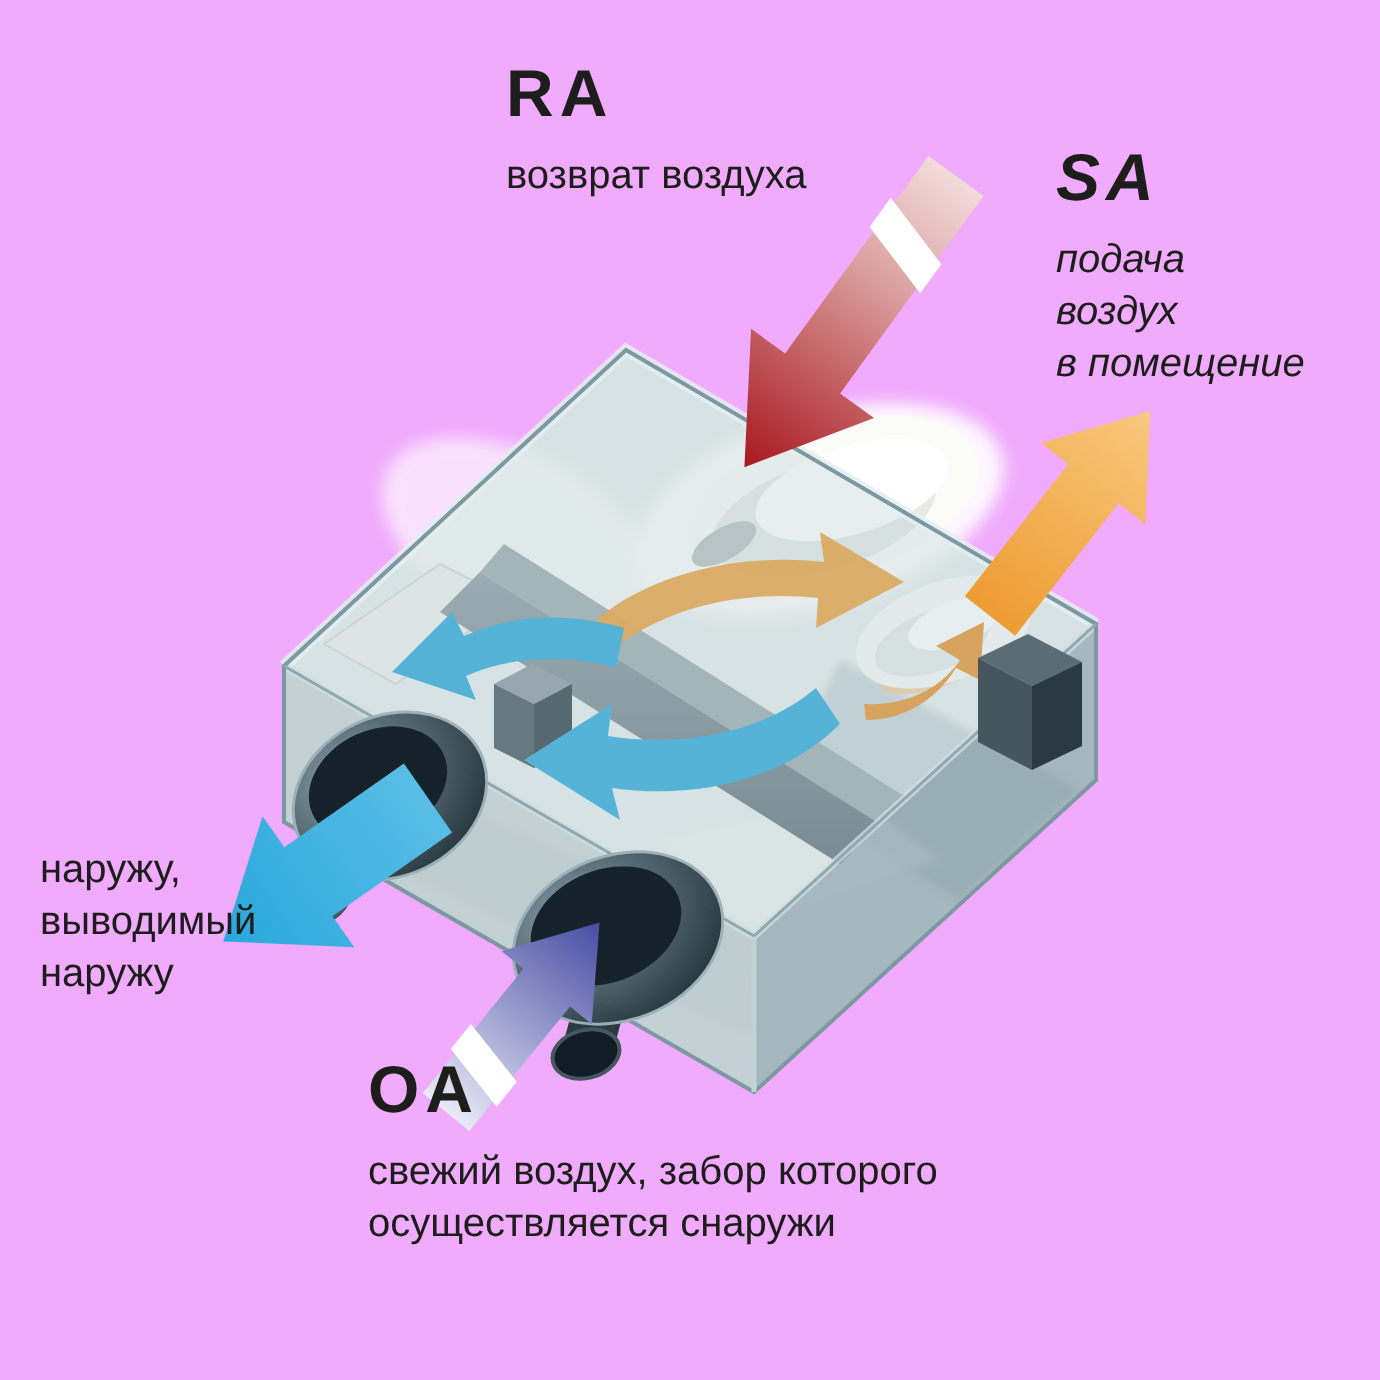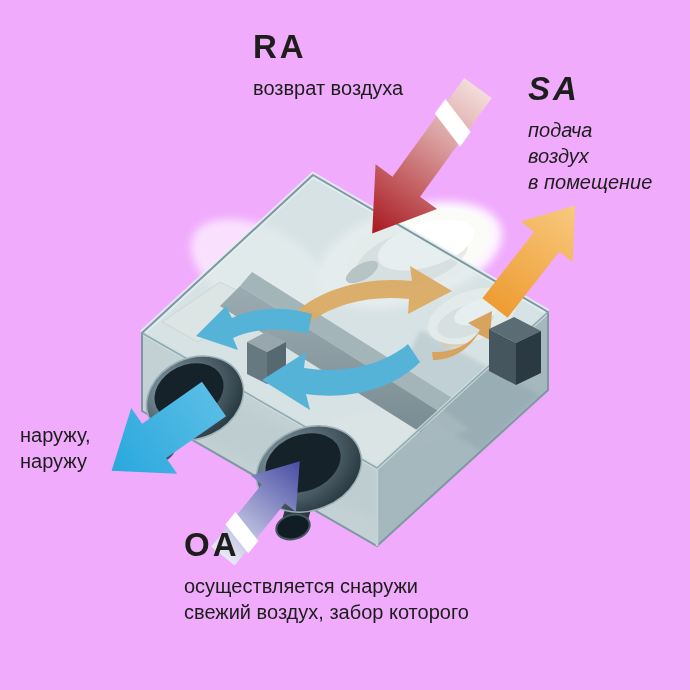--- a/index.html
+++ b/index.html
@@ -158,22 +158,23 @@
 
   <div class="label-block sa-block">
     <div class="label-code">SA</div>
     <div class="label-line">подача</div>
     <div class="label-line">воздух</div>
     <div class="label-line">в помещение</div>
   </div>
 
   <div class="label-block ea-block">
     <div class="label-line">наружу,</div>
+    <div class="label-line">выводимый</div>
     <div class="label-line">наружу</div>
   </div>
 
   <div class="label-block oa-block">
     <div class="label-code">OA</div>
+    <div class="label-line">свежий воздух, забор которого</div>
     <div class="label-line">осуществляется снаружи</div>
-    <div class="label-line">свежий воздух, забор которого</div>
   </div>
 
 </div>
 
 </body></html>

